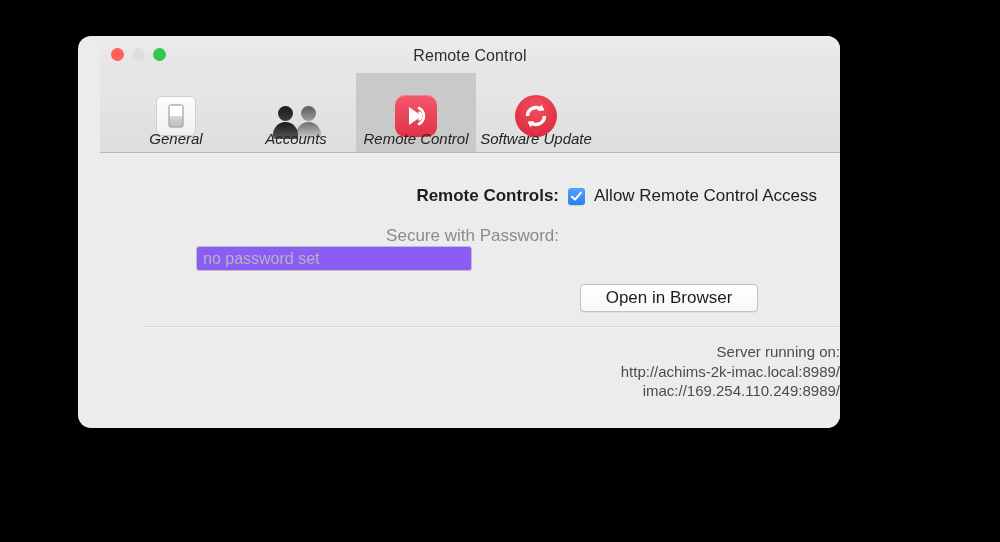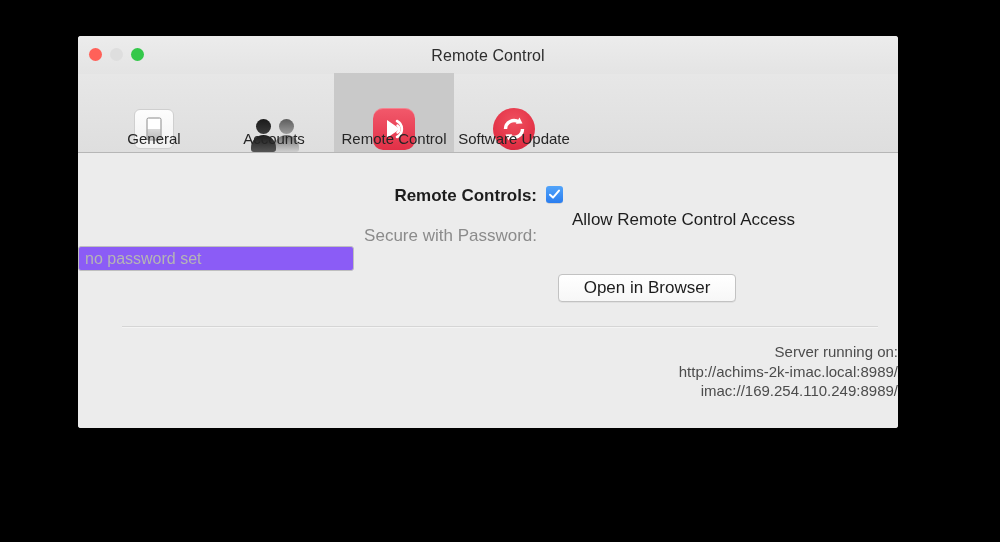--- a/index.html
+++ b/index.html
@@ -12,26 +12,27 @@
     background: #000000;
     font-family: "Liberation Sans", sans-serif;
     overflow: hidden;
   }
 
   
   .window {
     position: absolute;
     left: 78px;
     top: 36px;
-    width: 820px;
+    width: 740px;
     height: 392px;
-    border-radius: 3px;
+    border-radius: 13px;
     background: #ececec;
     overflow: hidden;
     box-shadow: 0 0 0 0.5px rgba(0,0,0,0.35);
+    padding-left: 22px;
   }
 
   
   .titlebar {
     position: relative;
     height: 38px;
     background: linear-gradient(to bottom, #ececec 0%, #e4e4e4 100%);
   }
   .traffic {
     position: absolute;
@@ -74,24 +75,25 @@
     align-items: flex-end;
     height: 79px;
   }
   .tab {
     position: relative;
     width: 120px;
     height: 79px;
     display: flex;
     flex-direction: column;
     align-items: center;
-    justify-content: flex-end;
+    justify-content: center;
     padding-top: 4px;
     box-sizing: border-box;
     cursor: default;
+    font-style: italic;
   }
   .tab.selected {
     background: #c9c9c9;
   }
   .tab .tab-label {
     position: absolute;
     bottom: 5px;
     left: 0; right: 0;
     text-align: center;
     font-size: 15px;
@@ -165,20 +167,21 @@
   
   .content {
     position: relative;
     height: 275px;
     background: #ececec;
   }
 
   .form-row {
     position: absolute;
     display: flex;
+    align-items: center;
   }
   .row-remote   { left: 0; top: 33px; }
   .row-password { left: 0; top: 73px; flex-direction: column; }
 
   .field-label {
     width: 468px;
     text-align: right;
     padding-right: 9px;
     box-sizing: border-box;
     font-size: 17px;
@@ -194,42 +197,41 @@
     position: relative;
     flex: none;
     box-shadow: 0 0.5px 0.5px rgba(0,0,0,0.22);
   }
   .checkbox svg { position: absolute; left: 2px; top: 2px; }
   .checkbox-text {
     margin-left: 9px;
     font-size: 17px;
     color: #1d1d1d;
     white-space: nowrap;
-    margin-top: 24px;
   }
 
   .text-input {
     width: 276px;
     height: 25px;
     box-sizing: border-box;
     border: 1px solid #bfbfbf;
     border-radius: 3px;
     background: #8b5cf6;
     font-family: "Liberation Sans", sans-serif;
     font-size: 16px;
     color: #1d1d1d;
     padding: 0 6px;
     outline: none;
   }
   .text-input::placeholder { color: #b5b5b5; }
 
   .browser-btn {
     position: absolute;
     left: 480px;
-    top: 121px;
+    top: 131px;
     width: 178px;
     height: 28px;
     border: 1px solid #c2c2c2;
     border-radius: 4px;
     background: linear-gradient(to bottom,#ffffff,#f7f7f7);
     box-shadow: 0 0.5px 0.5px rgba(0,0,0,0.10);
     font-family: "Liberation Sans", sans-serif;
     font-size: 17px;
     color: #1d1d1d;
     cursor: default;

